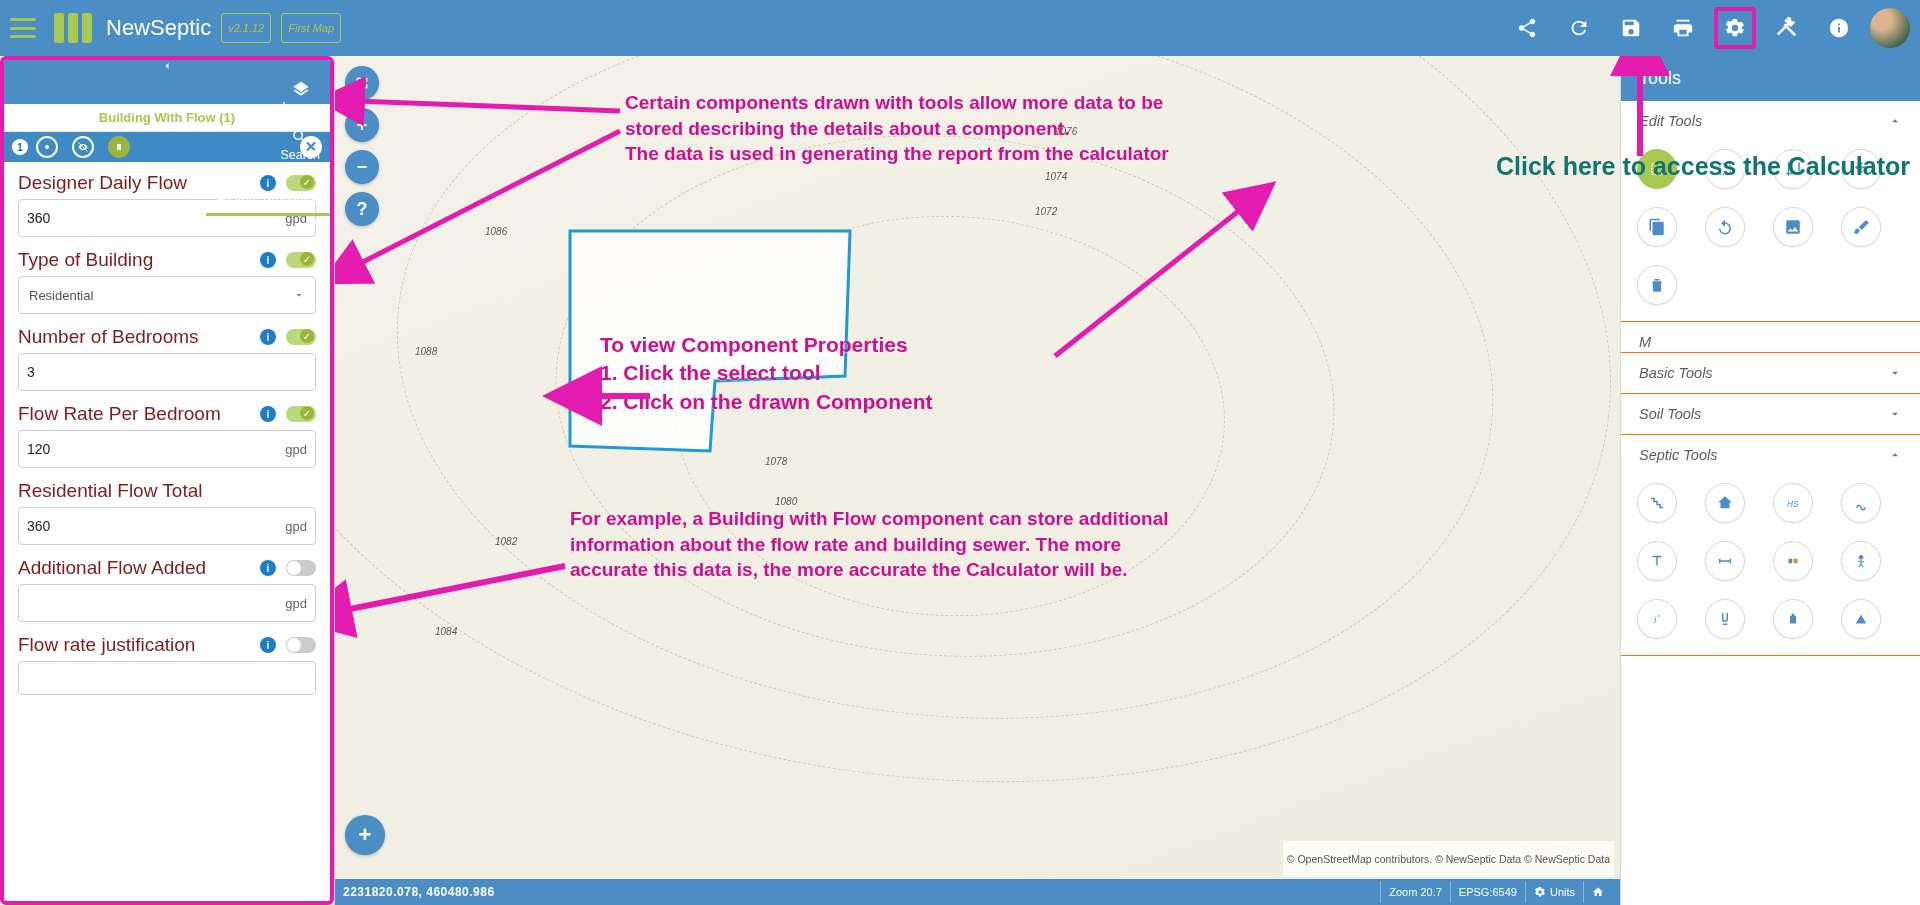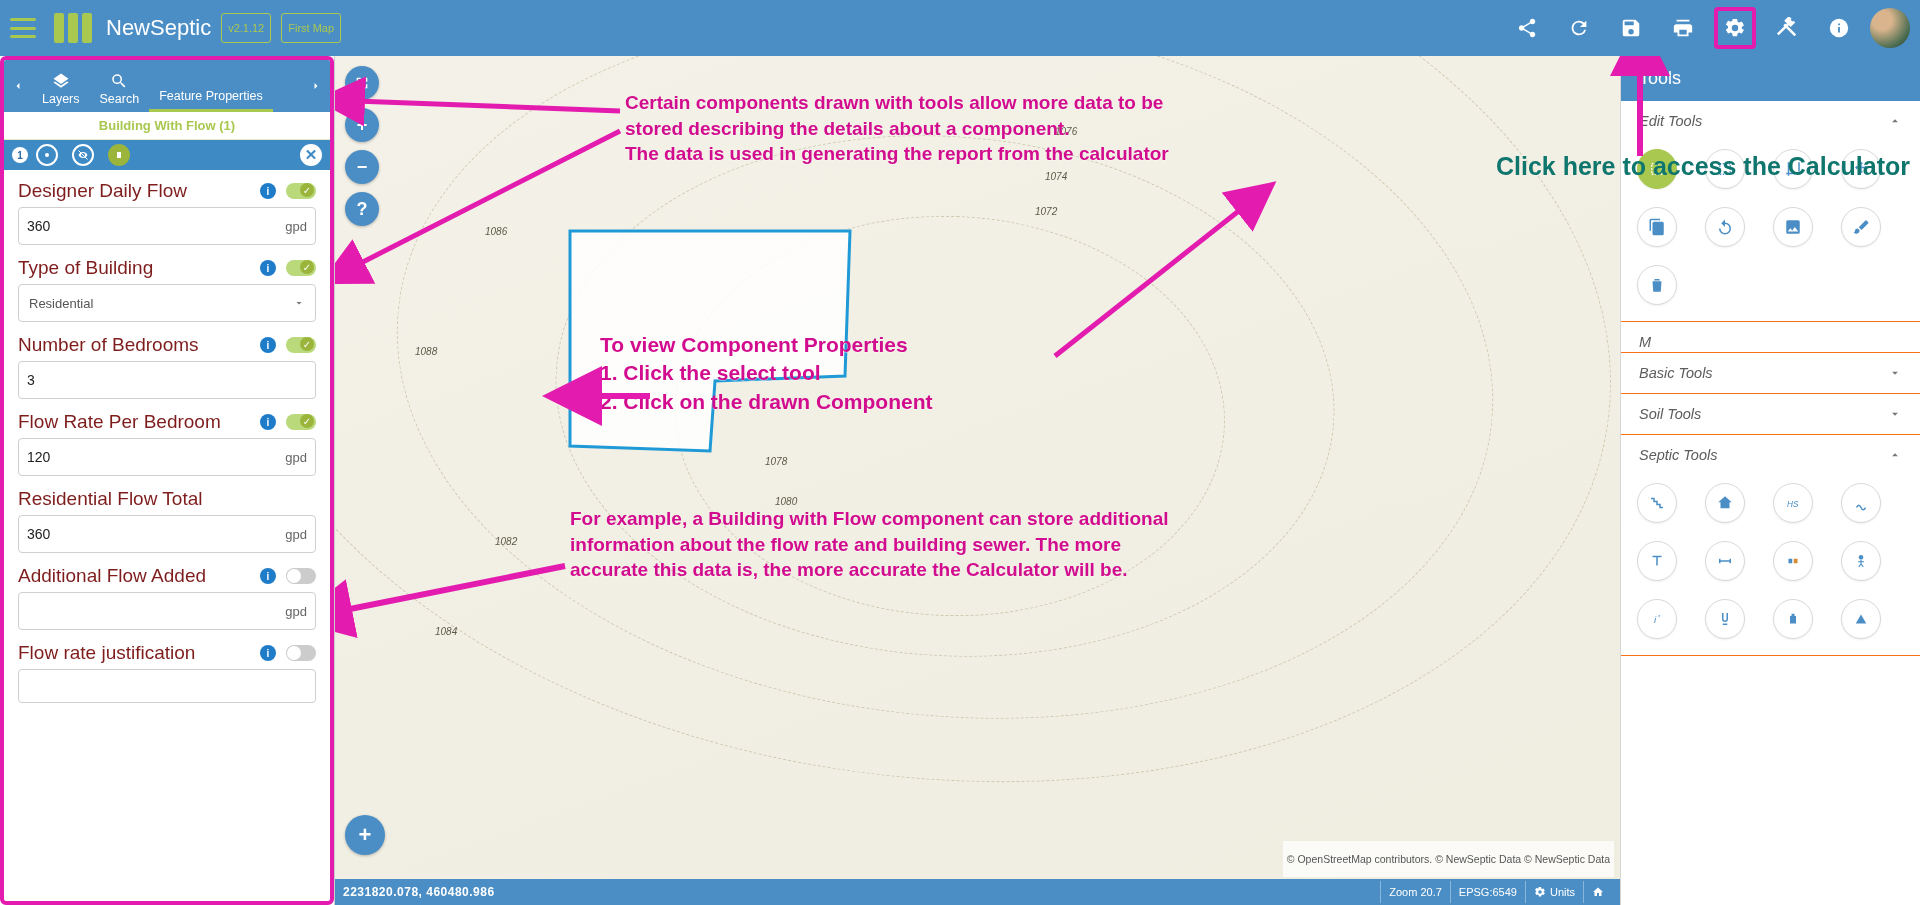--- a/index.html
+++ b/index.html
@@ -7,34 +7,34 @@
   body { background: #e8e8e8; }
 
   
   .appbar { height: 56px; background: #4b8ec5; color: #fff; display: flex; align-items: center; padding: 0 10px; gap: 10px; }
   .hamburger { width:26px; height:20px; display: flex; flex-direction: column; justify-content: space-between; cursor: pointer; }
   .hamburger span { height:3px; background:#a9c84f; border-radius:2px; }
   .logo { display:flex; align-items:center; gap:14px; margin-left:8px; }
   .logo-bars { display:flex; gap:4px; }
   .logo-bars span { width:10px; height:30px; background:#a9c84f; border-radius:2px; }
   .appname { font-size:22px; font-weight:400; color:#fff; }
-  .pill { font-size:11px; border:1px solid #a9c84f; color:#a9c84f; padding:8px 6px; border-radius:3px; }
+  .pill { font-size:11px; border:1px solid #a9c84f; color:#a9c84f; padding:8px 6px; border-radius:3px;font-style:italic; }
   .spacer { flex:1; }
   .topicon { width:42px; height:42px; display:flex; align-items:center; justify-content:center; cursor:pointer; color:#fff; }
   .topicon svg { width:22px; height:22px; fill:#fff; }
   .highlight-box { border:4px solid #e31baf; border-radius:4px; }
   .avatar { width:40px; height:40px; border-radius:50%; background: radial-gradient(circle at 30% 30%, #d9b48c 25%, #4e6e52 70%, #24392a); }
 
   
   .main { position:absolute; top:56px; left:0; right:0; bottom:0; display:flex; background:#efeeea; }
 
   
   .sidepanel { width:335px; background:#fff; display:flex; flex-direction:column; border-right:1px solid #ccc; }
   .sidepanel-outer { border:4px solid #e31baf; border-radius:6px; flex:1; display:flex; flex-direction:column; overflow:hidden; }
-  .tabs { height:52px; background:#4b8ec5; display:flex; align-items:flex-end; color:#fff; position:relative; }
+  .tabs { height:44px; background:#4b8ec5; display:flex; align-items:flex-end; color:#fff; position:relative;flex-direction:column; }
   .tabs .chev { width:28px; display:flex; align-items:center; justify-content:center; align-self:center; cursor:pointer; }
   .tab { flex:0 0 auto; padding:0 10px; display:flex; flex-direction:column; align-items:center; gap:2px; font-size:12.5px; height:48px; justify-content:flex-end; padding-bottom:6px; cursor:pointer; }
   .tab.active { border-bottom:3px solid #a9c84f; }
   .tab svg { width:18px; height:18px; fill:#fff; }
 
   .feature-hdr { background:#fff; color:#a9c84f; font-size:13px; font-weight:600; text-align:center; padding:6px 4px; border-bottom:1px solid #e4eac9; }
   .feature-toolbar { background:#3d8ac4; height:30px; display:flex; align-items:center; gap:14px; padding:0 8px; }
   .ft-circle { width:22px; height:22px; border:2px solid #fff; border-radius:50%; display:flex; align-items:center; justify-content:center; cursor:pointer; }
   .ft-circle svg { width:12px; height:12px; fill:#fff; }
   .ft-circle.solid { background:#9bb53c; border-color:#9bb53c; }

